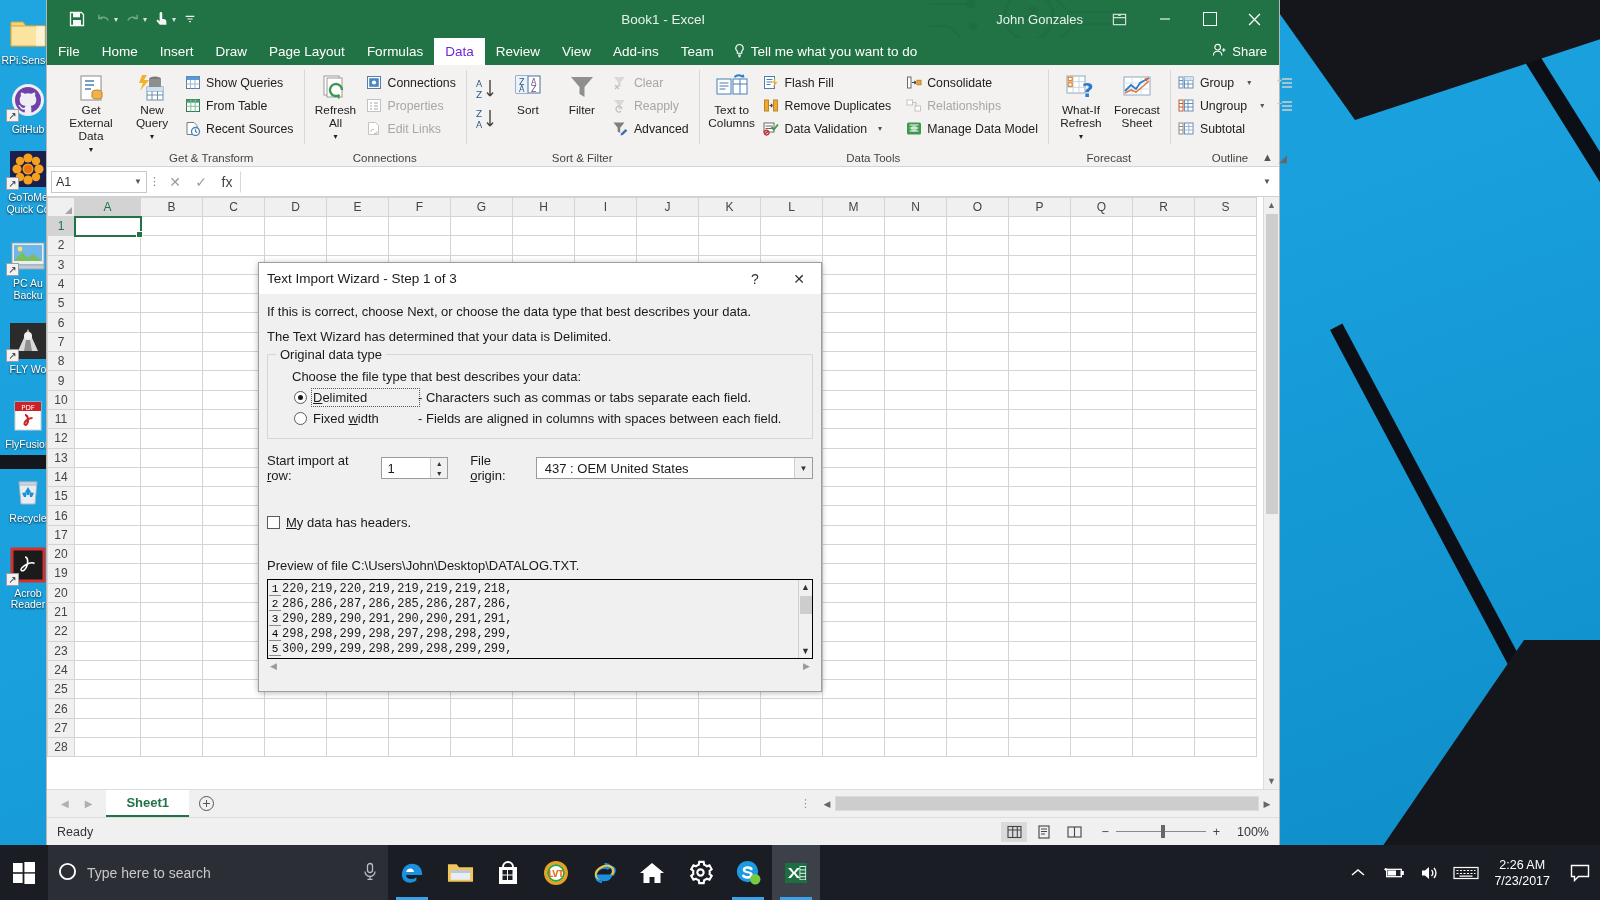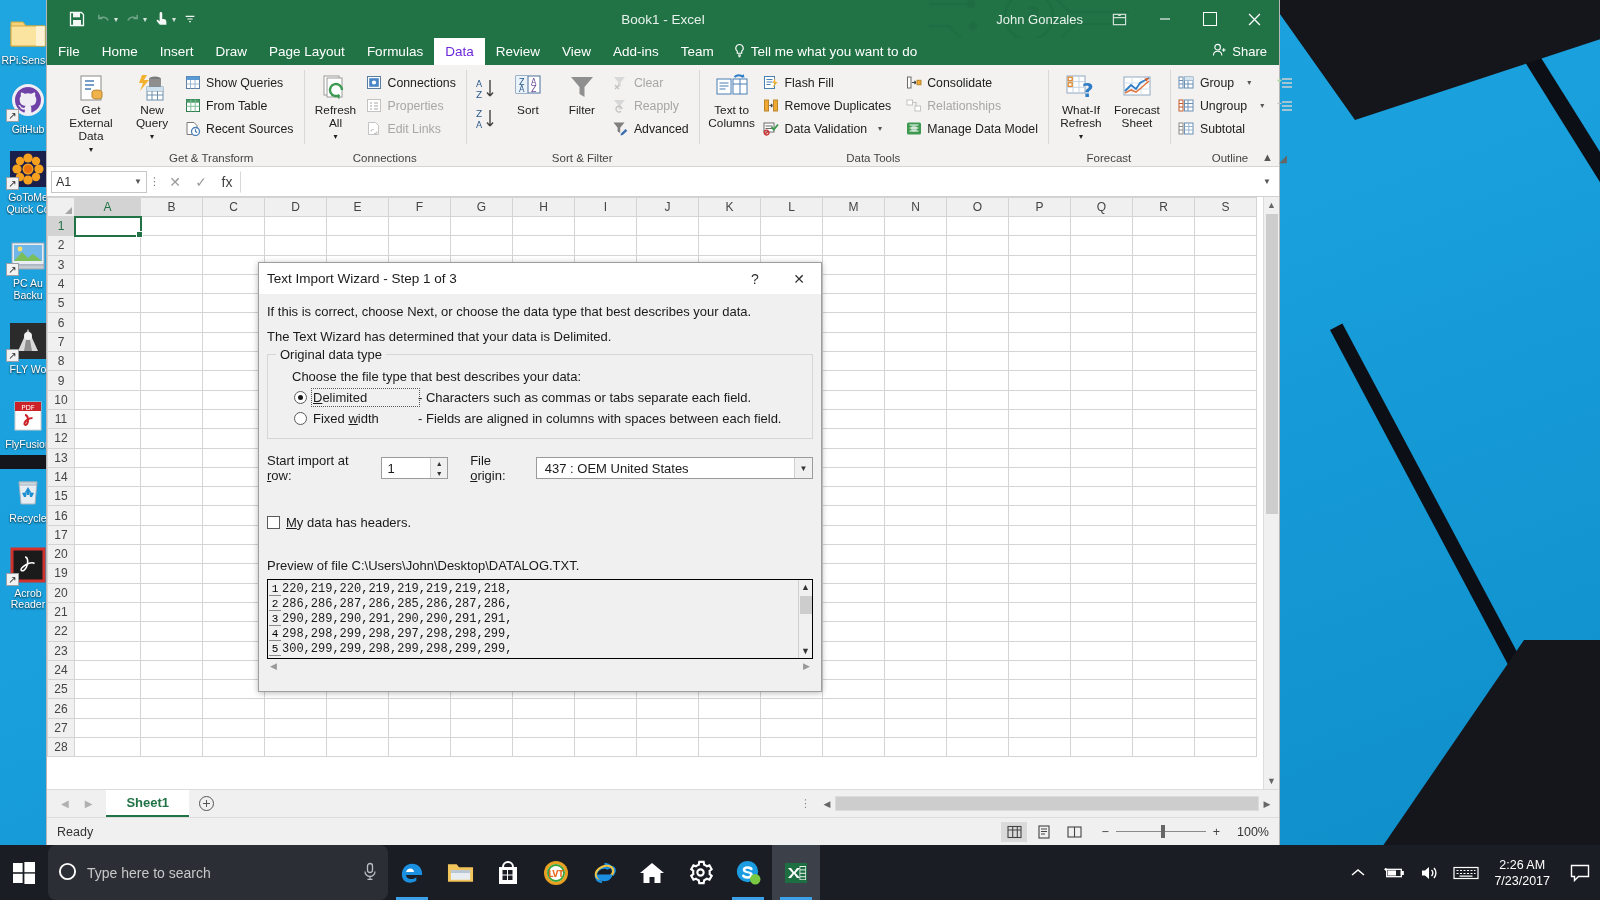--- a/index.html
+++ b/index.html
@@ -283,21 +283,21 @@
   .dbtn.def { border:2px solid #0078d7; background:#e1e1e1; }
 
   
   #taskbar {
     position:absolute; left:0; bottom:0; width:1600px; height:55px;
     background:#1a1d23; display:flex; align-items:center; z-index:50;
   }
   .startbtn { width:48px;height:55px; display:flex;align-items:center;justify-content:center;}
   .searchbox {
     width:340px;height:55px; background:#2b2e35; display:flex; align-items:center;
-    padding:0 10px; gap:10px; color:#c8c8c8; font-size:14px;border-radius:8px;
+    padding:0 10px; gap:10px; color:#c8c8c8; font-size:14px;
   }
   .tb-apps { display:flex; align-items:center; height:55px;}
   .tbapp { width:48px;height:55px; display:flex;align-items:center;justify-content:center; position:relative;}
   .tbapp.open::after{ content:''; position:absolute; left:8px; right:8px; bottom:0; height:3px; background:#3ea0e8;}
   .tbapp.active { background:#3b4049; }
   .tbapp.active::after{ content:''; position:absolute; left:8px; right:8px; bottom:0; height:3px; background:#3ea0e8;}
   .tray { margin-left:auto; display:flex; align-items:center; height:55px; color:#fff;}
   .tray .ti { width:36px;height:55px; display:flex; align-items:center; justify-content:center;}
   .clock { display:flex; flex-direction:column; align-items:center; justify-content:center;
            font-size:12.5px; line-height:16px; padding:0 10px; color:#fff;}

